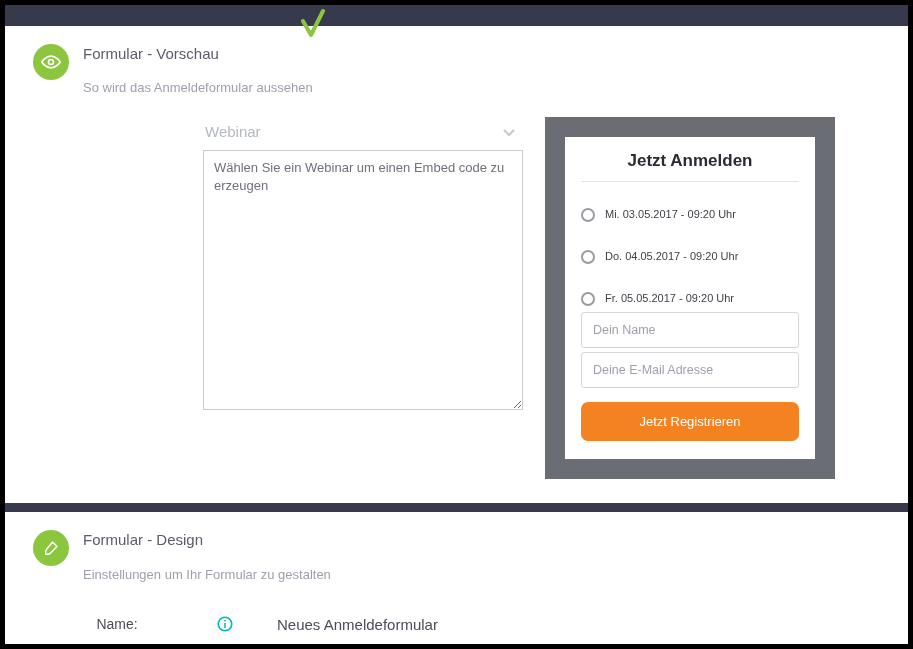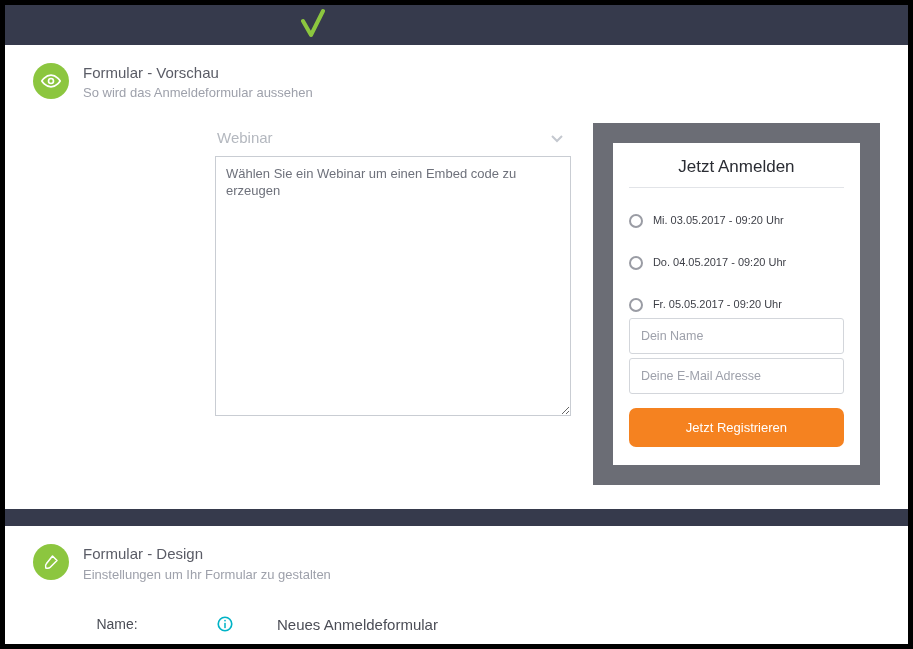--- a/index.html
+++ b/index.html
@@ -42,32 +42,31 @@
     height: 36px;
     border-radius: 50%;
     background: #8cc63f;
     display: flex;
     align-items: center;
     justify-content: center;
     flex-shrink: 0;
   }
   .head-text { padding-top: 0; }
   .head-title { color: #5a5c66; font-size: 15px; line-height: 1.3; }
-  .head-sub { color: #9ea1ab; font-size: 13px; line-height: 1.4; margin-top: 2px; }
+  .head-sub { color: #9ea1ab; font-size: 13px; line-height: 1.4; margin-top: 16px; }
 
   .preview-body {
     display: flex;
     gap: 22px;
     padding-left: 170px;
   }
   .left-col {
-    width: 360px;
+    width: 320px;
     display: flex;
     flex-direction: column;
-    margin-left: 12px;
   }
   .dropdown {
     display: flex;
     justify-content: space-between;
     align-items: center;
     padding: 6px 8px 10px 2px;
     color: #b4b8bf;
     font-size: 15px;
     cursor: pointer;
   }
@@ -91,21 +90,21 @@
     width: 290px;
   }
   .form-card {
     background: #fff;
     padding: 14px 16px 18px 16px;
   }
   .form-title {
     text-align: center;
     font-size: 17px;
     color: #2a2c33;
-    font-weight: normal;
+    font-weight: bold;
     padding-bottom: 10px;
     border-bottom: 1px solid #e2e4e8;
     margin-bottom: 12px;
   }
   .radio-row {
     display: flex;
     align-items: flex-start;
     gap: 10px;
     font-size: 11px;
     color: #3d3f47;

